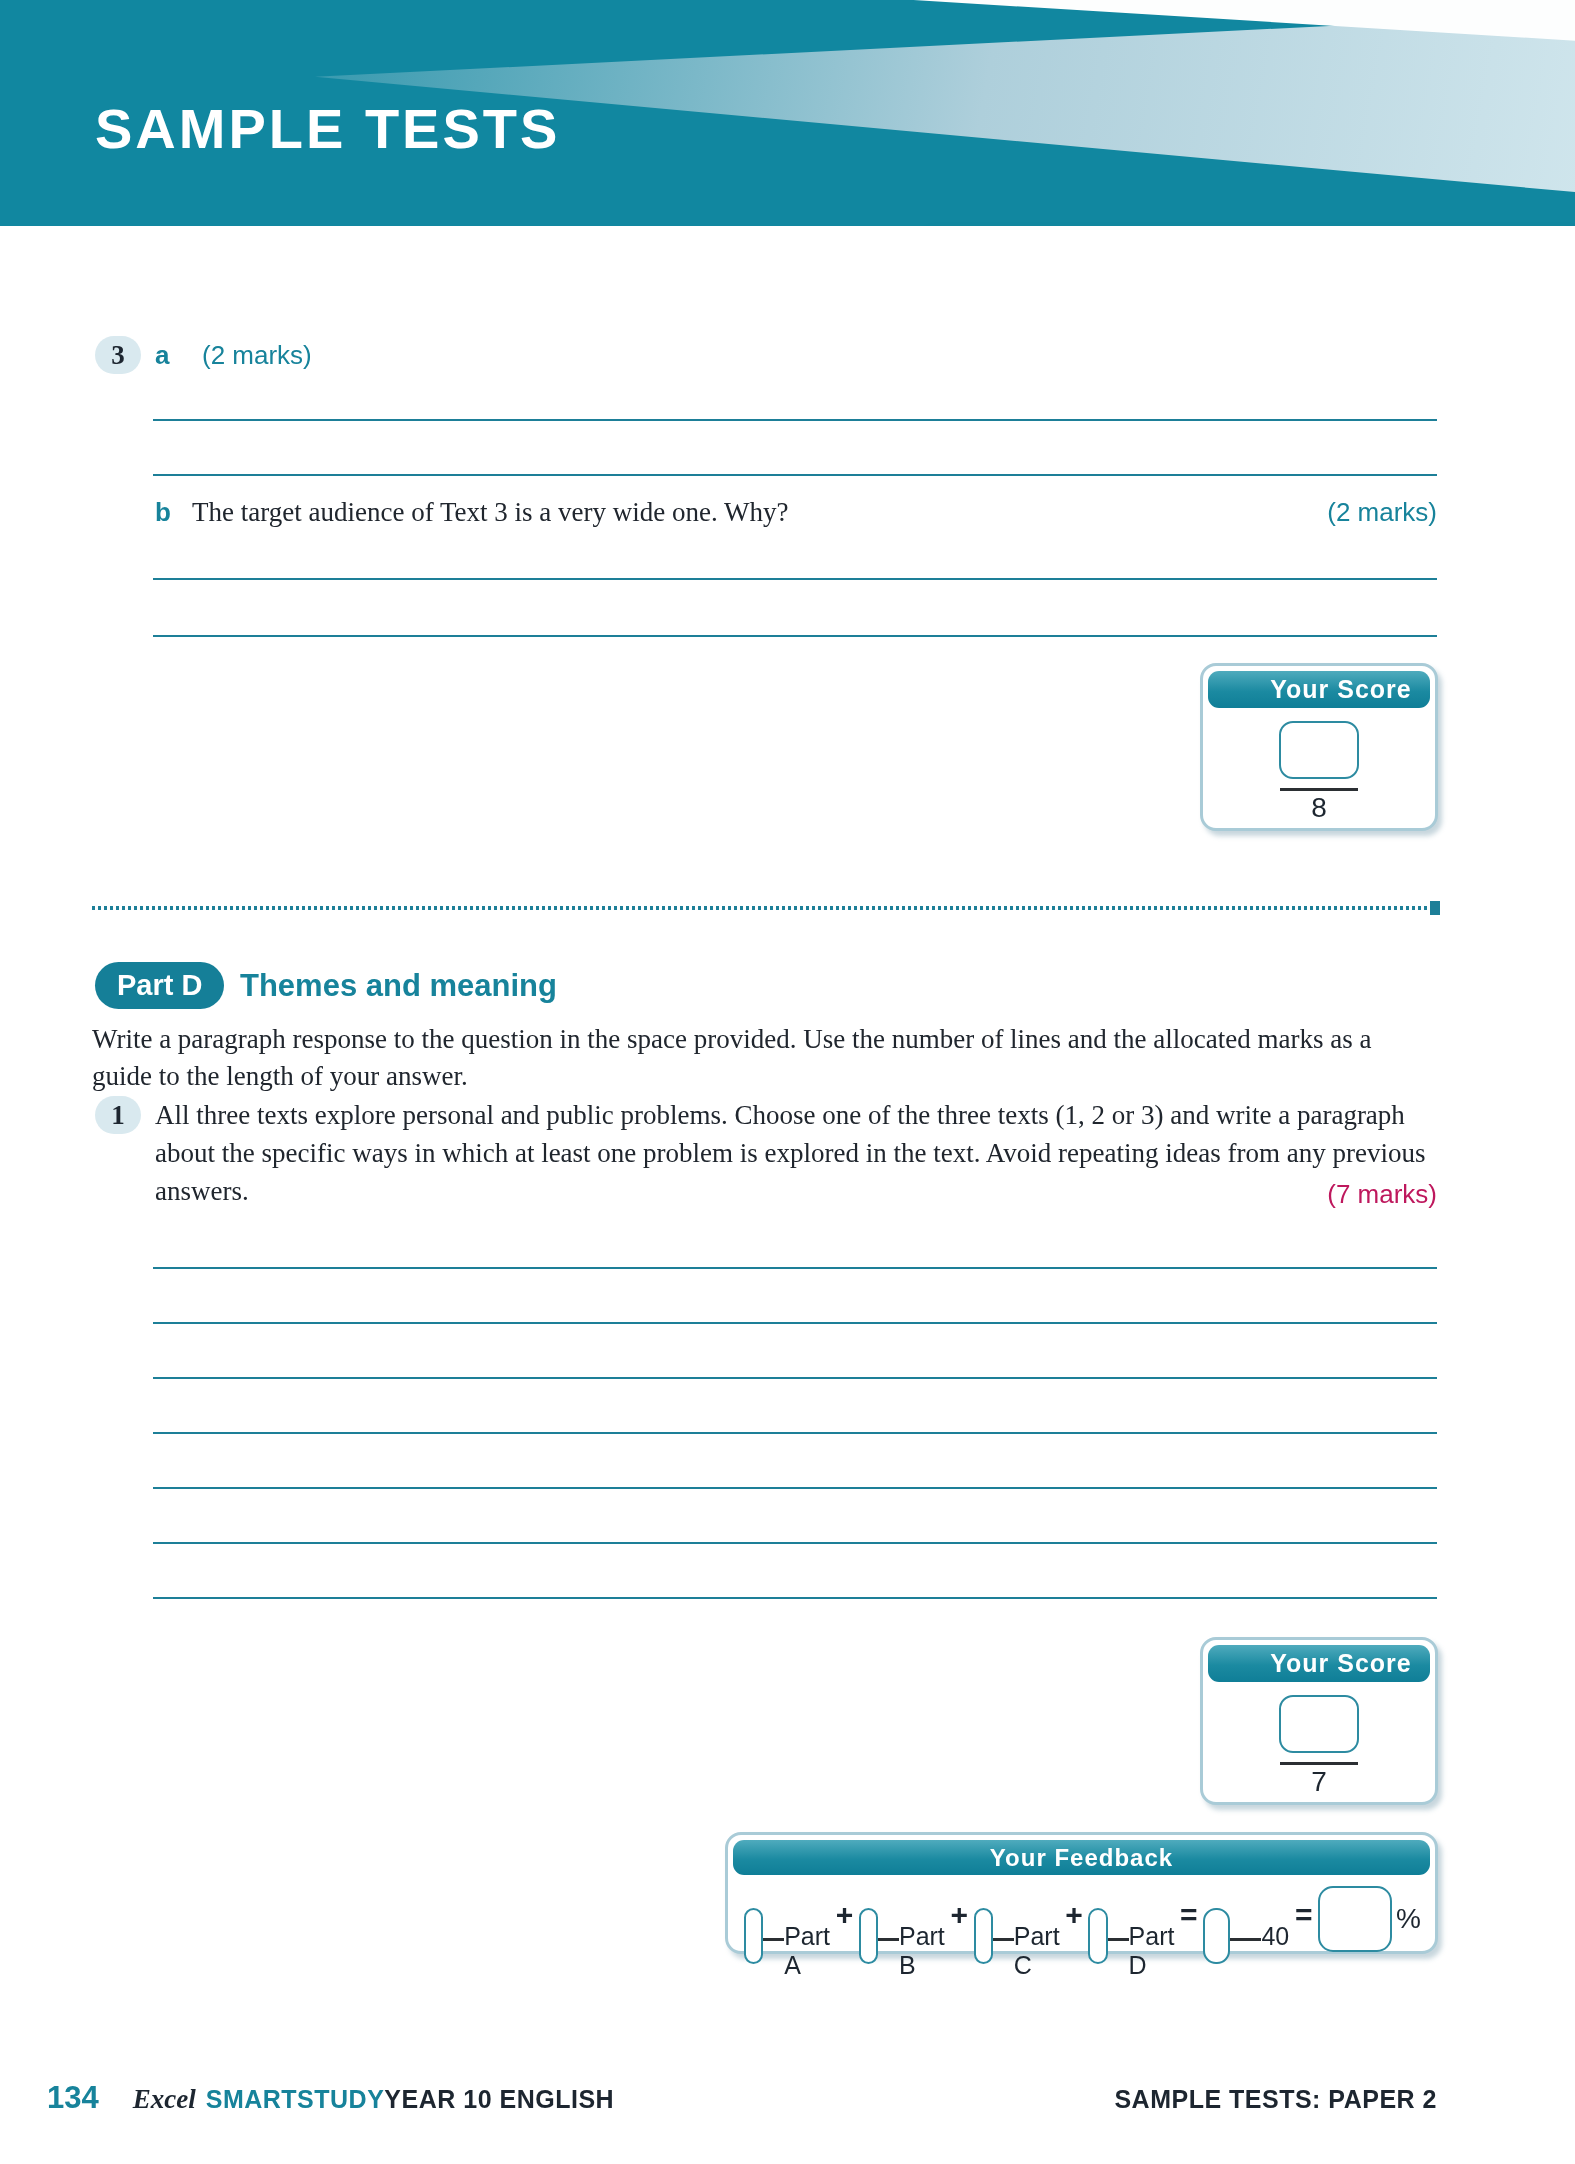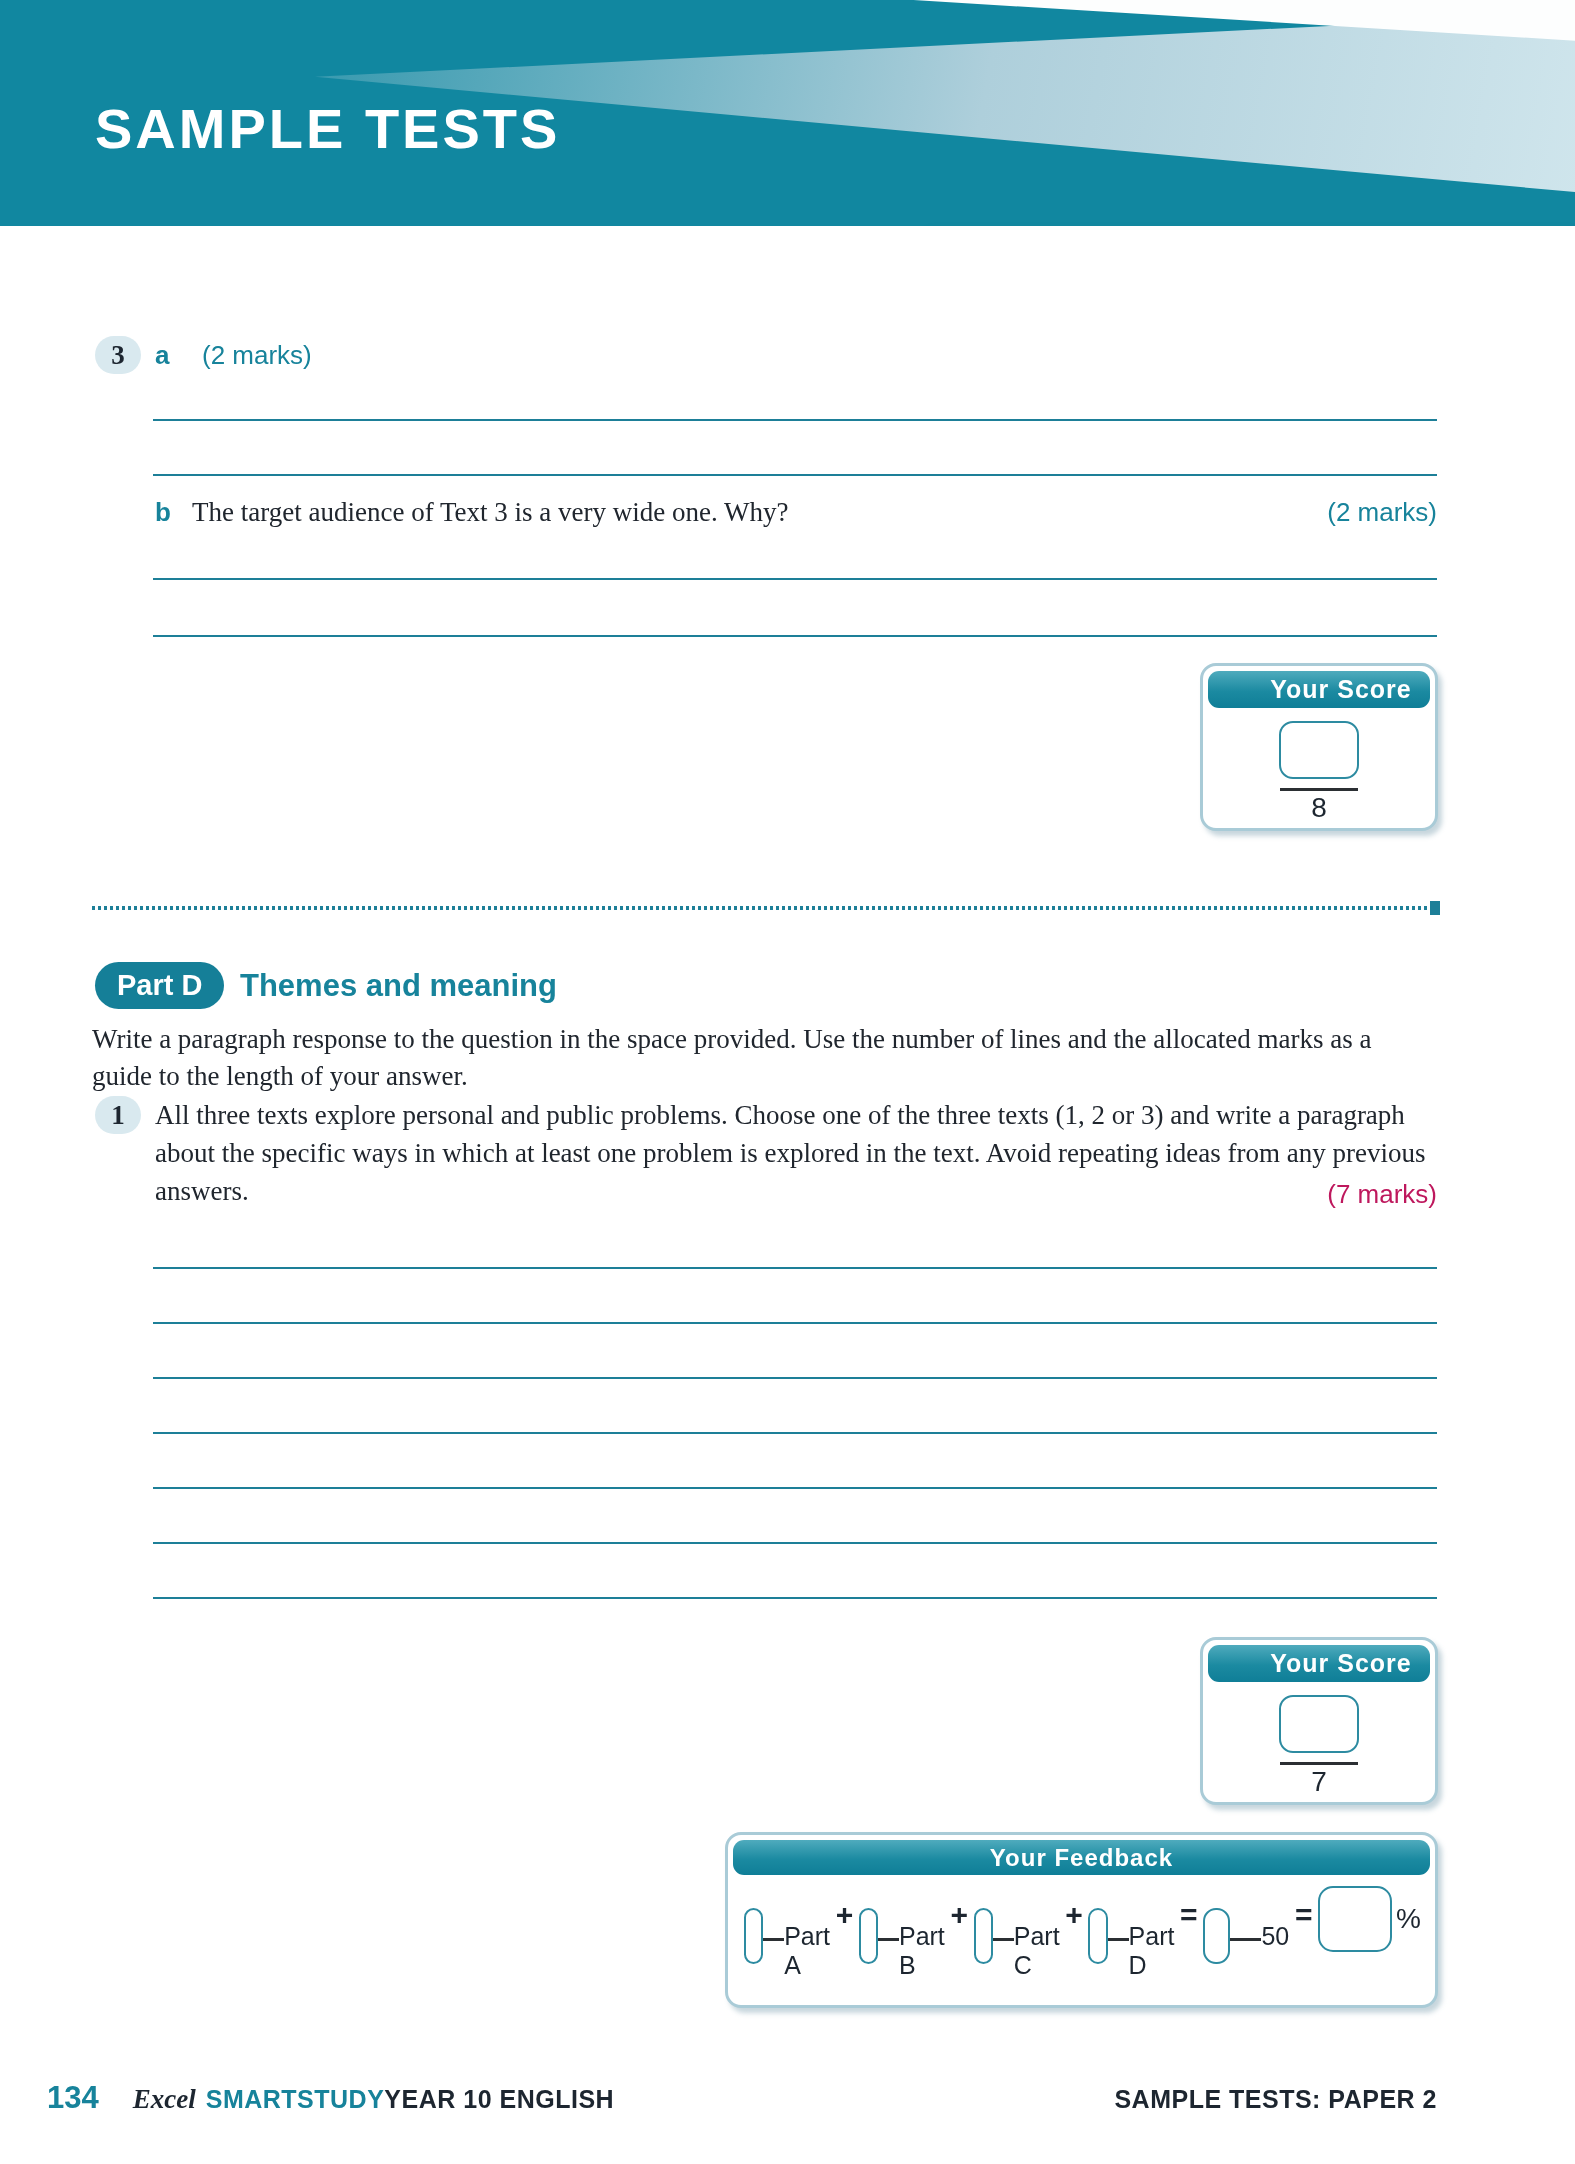--- a/index.html
+++ b/index.html
@@ -53,21 +53,21 @@
     box-shadow:4px 5px 5px rgba(130,165,180,0.45); }
   .score-head { margin:5px; height:37px; border-radius:11px;
     background:linear-gradient(#4fabbd 0%, #1b8aa1 55%, #0f7e97 100%);
     color:#ffffff; font-weight:700; font-size:25px;
     display:flex; align-items:center; justify-content:center; letter-spacing:1px;padding-left:44px; }
   .score-entry { width:80px; height:58px; margin:13px auto 0;
     border:2px solid #2d8ba1; border-radius:14px; background:#fff; }
   .score-line { width:78px; margin:9px auto 1px; border-top:3px solid #2b2f33; }
   .score-total { text-align:center; font-size:28px; color:#1d2630; }
 
-  .feedbackbox { position:absolute; left:725px; top:1832px; width:713px; height:176px;
+  .feedbackbox { position:absolute; left:725px; top:1832px; width:713px; height:122px;
     background:#ffffff; border:3px solid #a9cbd7; border-radius:16px;
     box-shadow:4px 5px 5px rgba(130,165,180,0.45); }
   .fb-head { margin:5px; height:35px; border-radius:11px;
     background:linear-gradient(#4fabbd 0%, #1b8aa1 55%, #0f7e97 100%);
     color:#ffffff; font-weight:700; font-size:24px;
     display:flex; align-items:center; justify-content:center; letter-spacing:1px; }
   .fb-row { display:flex; align-items:flex-end; justify-content:space-between;
     padding:6px 14px 8px 16px; }
   .fterm { display:flex; flex-direction:row; align-items:center; width:86px; }
   .fbox { width:64px; height:56px; border:2px solid #2d8ba1; border-radius:13px; background:#fff; }
@@ -195,21 +195,21 @@
     <div class="fop">+</div>
     <div class="fterm">
       <div class="fbox"></div>
       <div class="fline"></div>
       <div class="flabel">Part D</div>
     </div>
     <div class="fop">=</div>
     <div class="fterm">
       <div class="fbox"></div>
       <div class="fline"></div>
-      <div class="flabel">50</div>
+      <div class="flabel">40</div>
     </div>
     <div class="fop">=</div>
     <div class="fresult">
       <div class="fbox"></div>
       <div class="fpercent">%</div>
     </div>
   </div>
 </div>
 
 <div class="footer">

